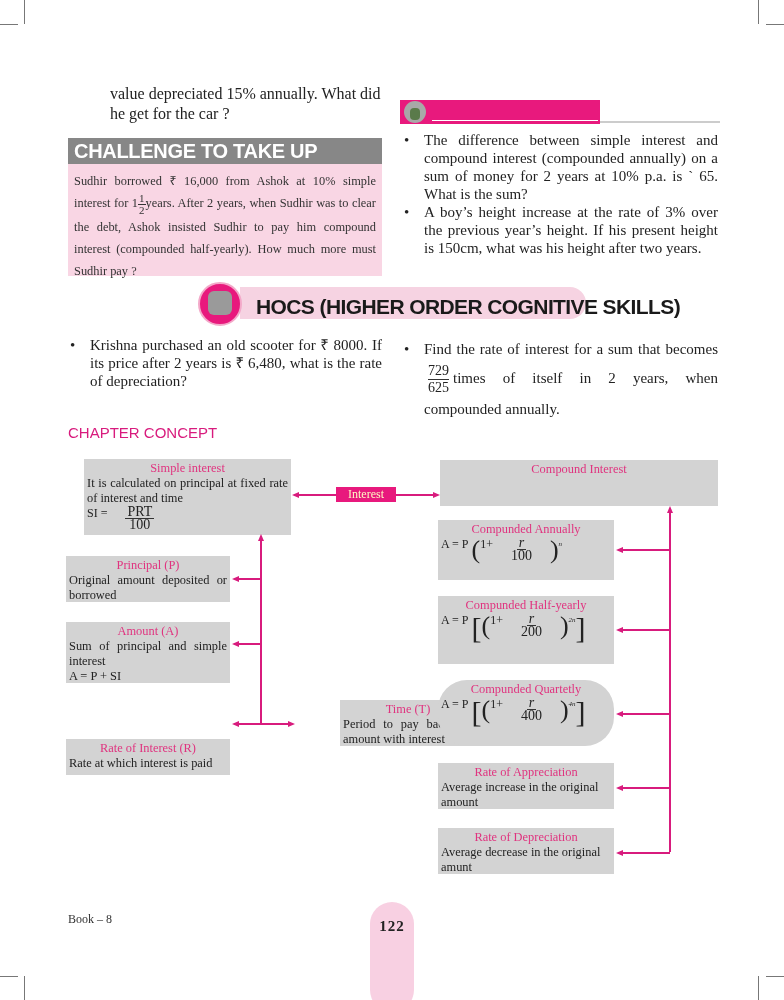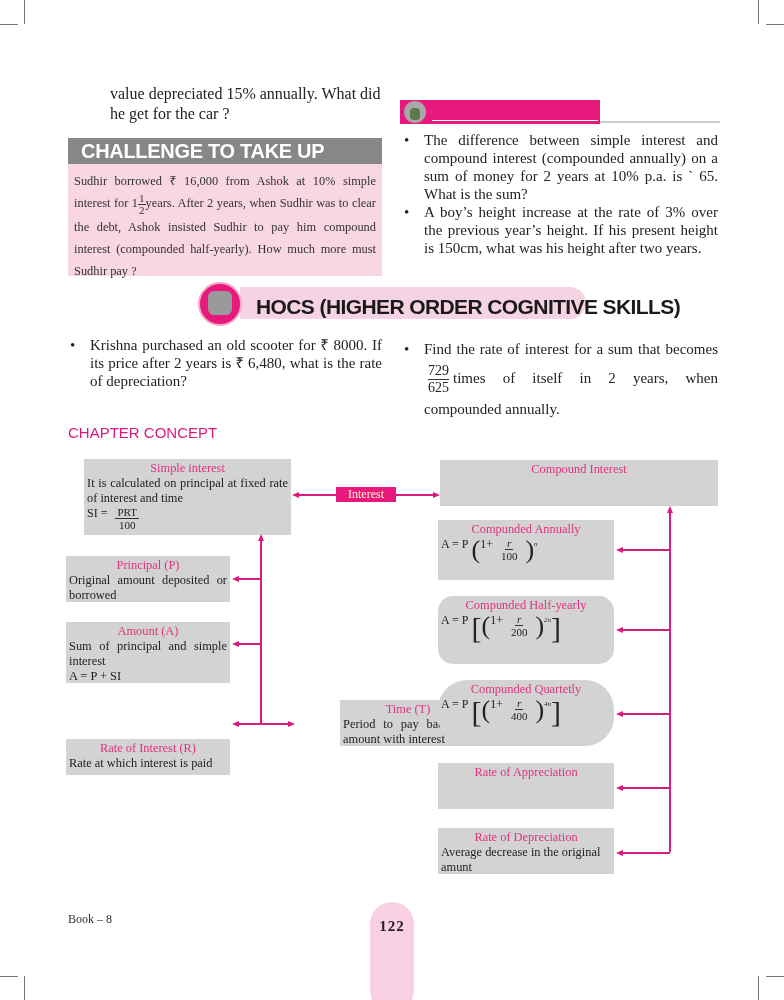--- a/index.html
+++ b/index.html
@@ -2,21 +2,21 @@
 <html><head>
 <meta charset="utf-8">
 <style>
   html, body { margin:0; padding:0; }
   body { width:784px; height:1000px; position:relative; background:#ffffff; font-family:"DejaVu Serif", serif; color:#222; overflow:hidden; }
   .abs { position:absolute; }
   .crop { position:absolute; background:#777; }
 
   .toptext { left:110px; top:84px; width:280px; font-family:"Liberation Serif", serif; font-size:16px; line-height:20px; color:#222; }
 
-  .challenge-head { left:68px; top:138px; width:314px; height:26px; background:#878787; color:#fff; font-family:"Liberation Sans", sans-serif; font-weight:bold; font-size:20px; line-height:26px; padding-left:13px; box-sizing:border-box; letter-spacing:-0.3px; }
+  .challenge-head { left:68px; top:138px; width:314px; height:26px; background:#878787; color:#fff; font-family:"Liberation Sans", sans-serif; font-weight:bold; font-size:20px; line-height:26px; padding-left:6px; box-sizing:border-box; letter-spacing:-0.3px; }
   .challenge-body { left:68px; top:164px; width:314px; height:112px; background:#f9d6e4; font-family:"Liberation Serif", serif; font-size:12.4px; color:#333; padding:6px 6px; box-sizing:border-box; text-align:justify; line-height:22px; }
   .frac { display:inline-block; vertical-align:middle; text-align:center; font-size:11px; line-height:11px; }
   .frac .num { display:block; border-bottom:1px solid #333; padding:0 1px; }
   .frac .den { display:block; }
 
   .ts-head { left:400px; top:100px; width:200px; height:24px; background:#e8197d; }
   .ts-label { left:432px; top:98px; color:#fff; font-family:"Liberation Serif", serif; font-weight:bold; font-size:14px; letter-spacing:1.5px; line-height:24px;margin-top:20px; }
   .ts-line { left:430px; top:121px; width:290px; height:2px; background:#ccc; }
   .ts-line2 { left:432px; top:120px; width:166px; height:1px; background:#fff; }
   .ts-list { left:402px; top:131px; width:316px; font-family:"Liberation Serif", serif; font-size:15px; line-height:18px; color:#222; }
@@ -35,21 +35,21 @@
   .hq .b { position:absolute; left:0; top:0; }
   .frac2 { display:inline-block; vertical-align:middle; text-align:center; font-size:14px; line-height:16px; margin:0 4px; }
   .frac2 .num { display:block; border-bottom:1px solid #333; }
 
   .cc-title { left:68px; top:424px; font-family:"Liberation Sans", sans-serif; font-size:15px; color:#d81b7d; }
 
   .box { position:absolute; background:#d3d3d3; font-family:"Liberation Serif", serif; font-size:12.4px; line-height:15px; color:#222; padding:2px 3px; box-sizing:border-box; }
   .box .t { color:#e0337f; text-align:center; display:block; font-size:12.4px; }
   .box .j { text-align:justify; display:block; }
   .fm { display:inline-flex; align-items:flex-start; font-size:12px; }
-  .fm .fr { display:inline-flex; flex-direction:column; align-items:center; font-size:11px; line-height:12px; margin:0 8px; }
+  .fm .fr { display:inline-flex; flex-direction:column; align-items:center; font-size:14px; line-height:12px; margin:0 18px; }
   .fm .fr .n { border-bottom:1px solid #333; padding:0 2px; font-style:italic; }
   .paren { font-size:26px; font-weight:200; line-height:26px; }
   .brk { font-size:30px; font-weight:100; line-height:30px; }
   .sup { font-size:7px; vertical-align:top; font-style:italic; }
 
   .ln { position:absolute; background:#d81b7d; }
   .arr-l { position:absolute; width:0; height:0; border-top:3px solid transparent; border-bottom:3px solid transparent; border-right:7px solid #d81b7d; }
   .arr-r { position:absolute; width:0; height:0; border-top:3px solid transparent; border-bottom:3px solid transparent; border-left:7px solid #d81b7d; }
   .arr-u { position:absolute; width:0; height:0; border-left:3px solid transparent; border-right:3px solid transparent; border-bottom:7px solid #d81b7d; }
 
@@ -141,38 +141,39 @@
 </div>
 
 <div class="box" style="left:438px;top:520px;width:176px;height:60px;">
   <span class="t">Compunded Annually</span>
   <span class="fm"><span>A = P</span>&nbsp;<span class="paren">(</span><span>1+</span><span class="fr">
         <span class="n">r</span>
         <span>100</span>
       </span><span class="paren">)</span><span class="sup">n</span></span>
 </div>
 
-<div class="box" style="left:438px;top:596px;width:176px;height:68px;border-radius:15px;">
+<div class="box" style="left:438px;top:596px;width:176px;height:68px;">
   <span class="t">Compunded Half-yearly</span>
   <span class="fm"><span>A = P</span>&nbsp;<span class="brk">[</span><span class="paren">(</span><span>1+</span><span class="fr">
         <span class="n">r</span>
         <span>200</span>
       </span><span class="paren">)</span><span class="sup">2n</span><span class="brk">]</span></span>
 </div>
 
 <div class="box" style="left:438px;top:680px;width:176px;height:66px;border-radius:29px;">
   <span class="t">Compunded Quartetly</span>
   <span class="fm"><span>A = P</span>&nbsp;<span class="brk">[</span><span class="paren">(</span><span>1+</span><span class="fr">
         <span class="n">r</span>
         <span>400</span>
       </span><span class="paren">)</span><span class="sup">4n</span><span class="brk">]</span></span>
 </div>
 
 <div class="box" style="left:438px;top:763px;width:176px;height:46px;">
   <span class="t">Rate of Appreciation</span>
+  <span>Average increase in the original amount</span>
 </div>
 
 <div class="box" style="left:438px;top:828px;width:176px;height:46px;">
   <span class="t">Rate of Depreciation</span>
   <span>Average decrease in the original amunt</span>
 </div>
 
 <div class="abs interest-tag">Interest</div>
 <div class="ln" style="left:298px;top:494px;width:38px;height:1.5px;"></div>
 <div class="arr-l" style="left:292px;top:491.5px;"></div>

